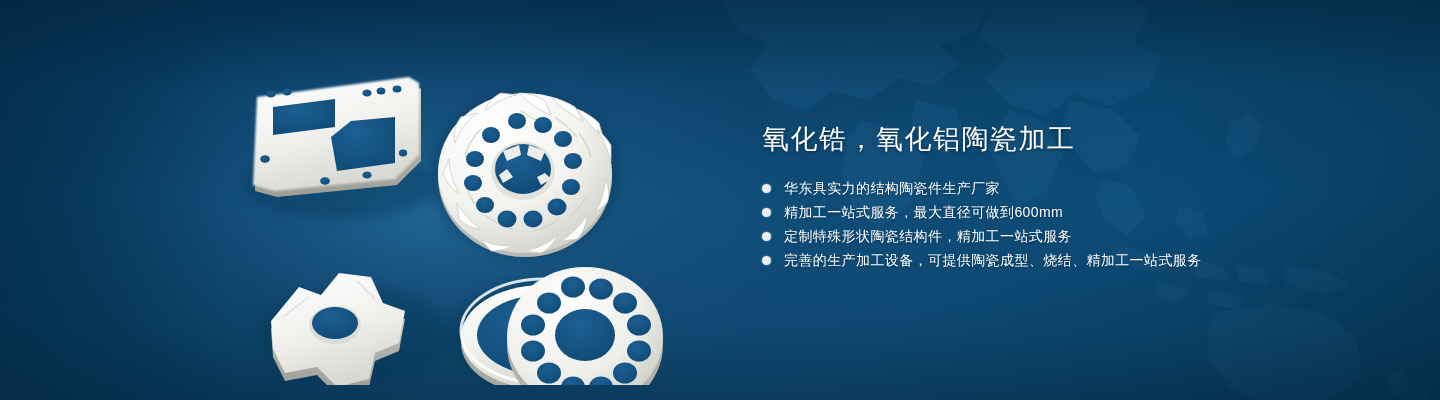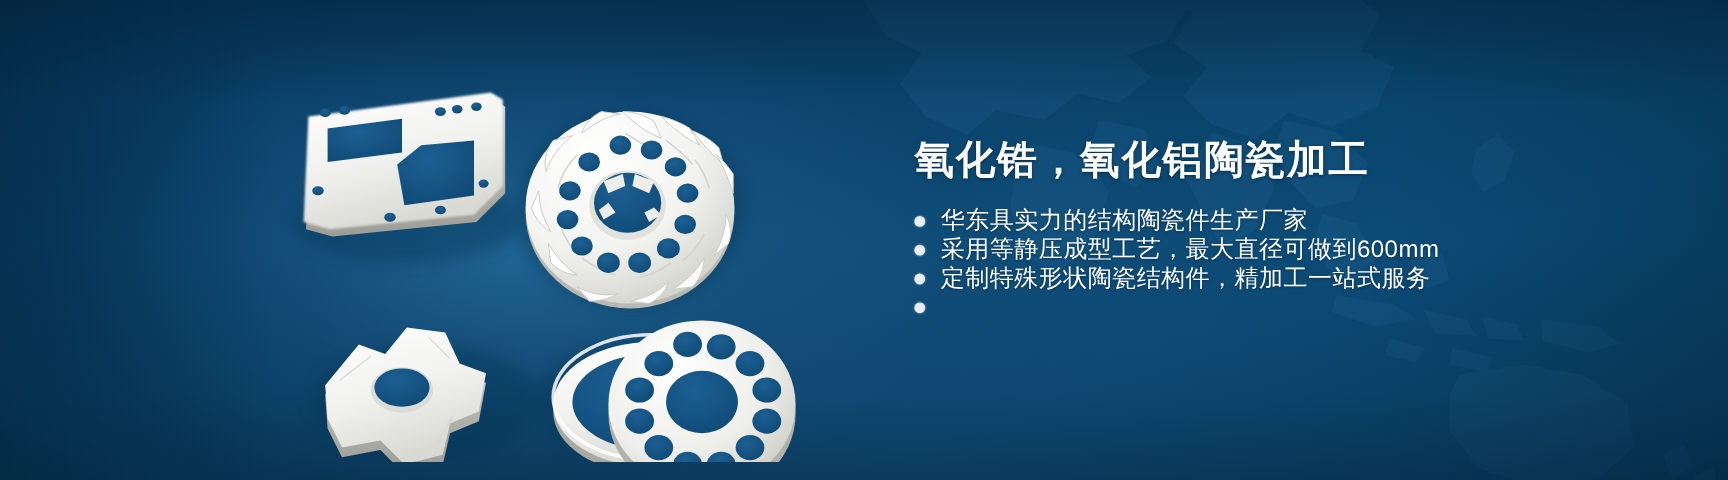--- a/index.html
+++ b/index.html
@@ -66,25 +66,25 @@
 
   
   .copy {
     position: absolute;
     left: 762px;
     top: 108px;
     width: 620px;
   }
   .headline {
     color: #ffffff;
-    font-size: 33px;
-    font-weight: bold;
+    font-size: 27px;
+    font-weight: normal;
     letter-spacing: 1.5px;
     line-height: 1.25;
-    margin: 4px 0 20px 0;
+    margin: 15px 0 20px 0;
     text-shadow: 0 1px 3px rgba(0,20,40,0.55);
     white-space: nowrap;
   }
   .bullets {
     list-style: none;
     margin: 0;
     padding: 0;
   }
   .bullet {
     display: flex;
@@ -96,21 +96,21 @@
     width: 9px;
     height: 9px;
     border-radius: 50%;
     background: #e8eef4;
     flex: 0 0 9px;
     margin-right: 13px;
     box-shadow: 0 0 2px rgba(255,255,255,0.55);
   }
   .bullet-text {
     color: #ffffff;
-    font-size: 20px;
+    font-size: 14px;
     line-height: 23px;
     letter-spacing: 0.4px;
     white-space: nowrap;
     text-shadow: 0 1px 2px rgba(0,20,40,0.45);
   }
 </style>
 </head>
 <body>
 
 <div class="banner">
@@ -317,25 +317,26 @@
   <div class="copy">
     <h1 class="headline">氧化锆，氧化铝陶瓷加工</h1>
 
     <ul class="bullets">
       <li class="bullet">
         <span class="bullet-dot"></span>
         <span class="bullet-text">华东具实力的结构陶瓷件生产厂家</span>
       </li>
       <li class="bullet">
         <span class="bullet-dot"></span>
-        <span class="bullet-text">采用等静压成型工艺，最大直径可做到600mm</span>
+        <span class="bullet-text">精加工一站式服务，最大直径可做到600mm</span>
       </li>
       <li class="bullet">
         <span class="bullet-dot"></span>
         <span class="bullet-text">定制特殊形状陶瓷结构件，精加工一站式服务</span>
       </li>
       <li class="bullet">
         <span class="bullet-dot"></span>
+        <span class="bullet-text">完善的生产加工设备，可提供陶瓷成型、烧结、精加工一站式服务</span>
       </li>
     </ul>
   </div>
 
 </div>
 
 </body></html>

